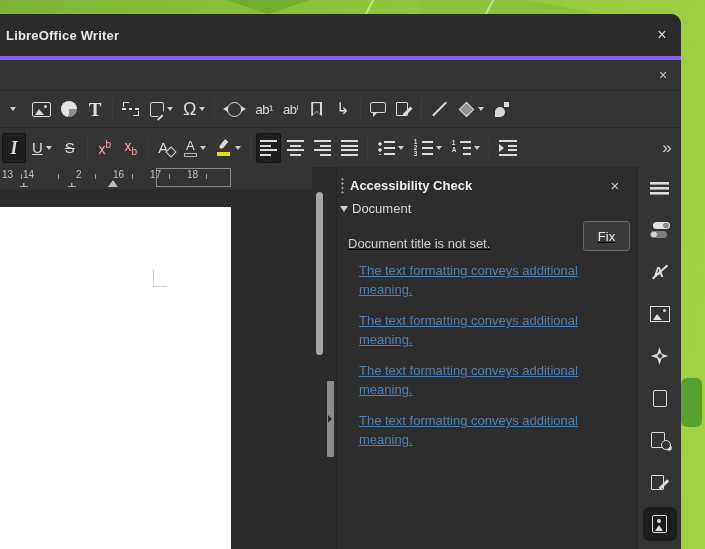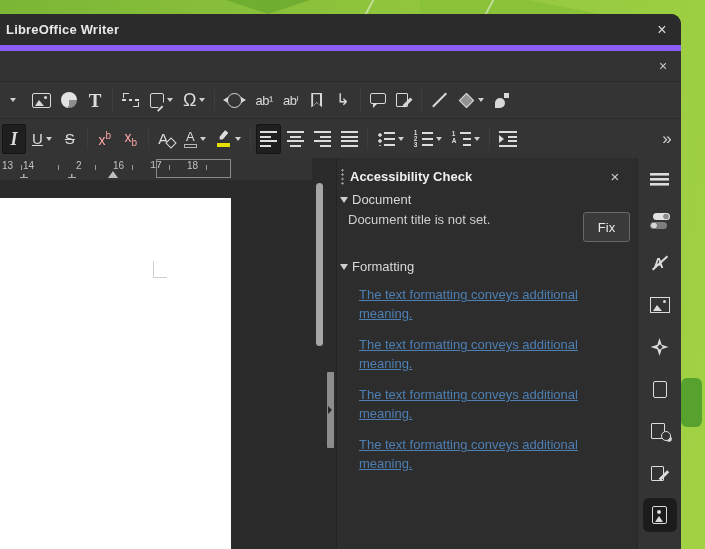--- a/index.html
+++ b/index.html
@@ -12,21 +12,21 @@
   .f1 { left:190px; top:0; width:120px; height:14px; background:#6fae31; clip-path:polygon(30% 0,100% 0,65% 100%); }
   .f2 { left:420px; top:0; width:180px; height:14px; background:#8ac23a; clip-path:polygon(0 0,60% 0,100% 100%,0 100%); }
   .fl1,.fl2 { position:absolute; top:-2px; width:1.5px; height:20px; background:rgba(255,255,255,.45); transform:rotate(28deg); }
   .fl1 { left:368px; } .fl2 { left:488px; }
   .green-block { position:absolute; left:681px; top:378px; width:21px; height:49px; background:#57a22e; border-radius:6px; }
 
   
   .window { position:absolute; left:0; top:14px; width:681px; height:535px;
             background:#2d2d2d; border-radius:0 10px 0 0; overflow:hidden;
             display:flex; flex-direction:column; }
-  .titlebar { height:37px; background:#2b2b2b; border-bottom:6px solid #8b5cf6;
+  .titlebar { height:46px; background:#2b2b2b; border-bottom:4px solid #8b5cf6;
               display:flex; align-items:center; padding:0 6px; flex:none; }
   .title { color:#e8e8e8; font-size:13px; font-weight:bold; letter-spacing:.2px; }
   .winbtn { margin-left:auto; width:26px; height:26px; border-radius:4px; display:flex;
             align-items:center; justify-content:center; color:#dcdcdc; font-size:16px; cursor:default; }
   .menustrip { height:31px; background:#333333; border-bottom:1px solid #2a2a2a;
                display:flex; align-items:center; padding:0 8px; flex:none; }
   .menustrip .winbtn { width:20px; height:20px; font-size:14px; color:#c9c9c9; }
 
   
   .tbar { background:#343434; display:flex; align-items:center; padding:0 2px; gap:2px; flex:none; }
@@ -177,21 +177,21 @@
   .panel { width:301px; flex:none; background:#2d2d2d; border-left:1px solid #242424; padding:5px 0 0 0; position:relative; }
   .panel-header { display:flex; align-items:center; height:26px; padding:0 6px 0 4px; }
   .grip { width:3px; height:17px; margin-right:6px;
       background:radial-gradient(circle,#9a9a9a 1px,transparent 1.3px) 0 0/3px 4.4px repeat-y; }
   .panel-title { color:#efefef; font-size:13px; font-weight:bold;text-align:right; }
   .panel-close { margin-left:auto; margin-right:6px; color:#cfcfcf; font-size:15px; width:20px; height:20px;
       display:flex; align-items:center; justify-content:center; }
   .section-hdr { display:flex; align-items:center; gap:4px; padding:3px 0 3px 3px; color:#d8d8d8; font-size:13px; }
   .tri-down { width:0; height:0; border-left:4.5px solid transparent; border-right:4.5px solid transparent;
       border-top:6px solid #cfcfcf; }
-  .issue-row { display:flex; align-items:flex-start; padding:2px 4px 2px 11px; }
+  .issue-row { display:flex; align-items:flex-end; padding:2px 4px 2px 11px;text-decoration:underline; }
   .issue-text { color:#cfcfcf; font-size:13px; flex:1; }
   .fix-btn { flex:none; width:47px; height:30px; background:#3a3a3a; border:1px solid #686868; border-radius:3px;
       color:#e8e8e8; font-size:13px; display:flex; align-items:center; justify-content:center; margin-right:3px; }
   .fmt-section { margin-top:12px; }
   .links { padding:8px 0 0 22px; }
   .a11y-link { display:block; width:252px; color:#4e7fb3; font-size:13px; line-height:19px;
       text-decoration:underline; margin-bottom:12px; cursor:pointer; }
 
   
   .tabstrip { width:44px; flex:none; background:#343434; border-left:1px solid #262626;
@@ -389,21 +389,21 @@
         <div class="tabstop" style="left:20px"></div>
         <div class="tabstop" style="left:68px"></div>
       <span class="num" style="left: 2px;">13</span>
           <div class="tick" style="left: 21px;"></div>
           <span class="num" style="left: 23px;">14</span>
           <div class="tick" style="left: 58px;"></div>
           <span class="num" style="left: 76px;">2</span>
           <div class="tick" style="left: 95px;"></div>
           <span class="num" style="left: 113px;">16</span>
           <div class="tick" style="left: 132px;"></div>
-          <span class="num" style="left: 150px; font-family: Liberation Mono, monospace;">17</span>
+          <span class="num" style="left: 150px;">17</span>
           <div class="tick" style="left: 169px;"></div>
           <span class="num" style="left: 187px;">18</span>
           <div class="tick" style="left: 206px;"></div>
         </div>
       <div class="canvas">
         <div class="page">
           <div class="corner-mark"></div>
         </div>
         <div class="vscroll"></div>
         <div class="splitter"></div>
@@ -420,24 +420,20 @@
       <div class="section-hdr">
         <span class="tri-down"></span>
         <span>Document</span>
       </div>
 
       <div class="issue-row">
         <span class="issue-text">Document title is not set.</span>
         <span class="fix-btn">Fix</span>
       </div>
 
-      <div class="section-hdr fmt-section">
-        <span class="tri-down"></span>
-        <span>Formatting</span>
-      </div>
 
       <div class="links" id="fmt-links">
           <a class="a11y-link">The text formatting conveys additional meaning.</a>
           <a class="a11y-link">The text formatting conveys additional meaning.</a>
           <a class="a11y-link">The text formatting conveys additional meaning.</a>
           <a class="a11y-link">The text formatting conveys additional meaning.</a>
         </div>
     </div>
 
     <div class="tabstrip" id="tabstrip">

